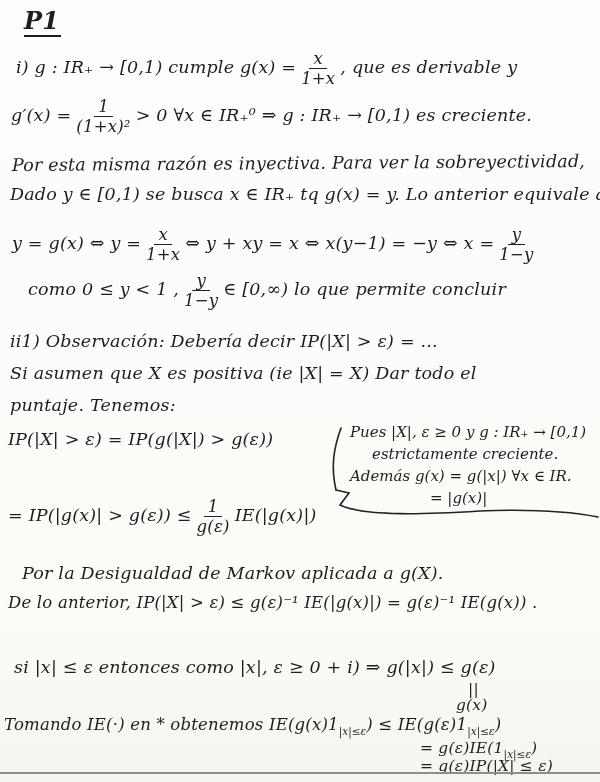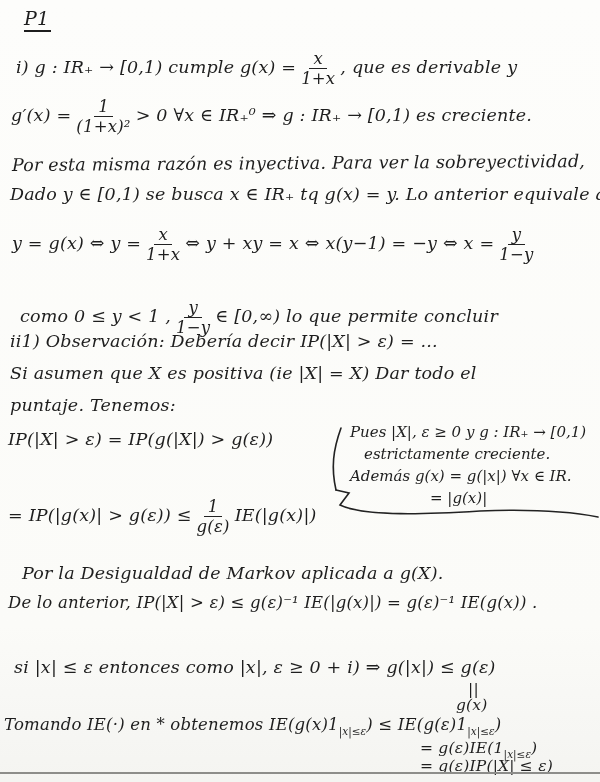--- a/index.html
+++ b/index.html
@@ -13,22 +13,22 @@
     color:#1e1e1e;
   }
   .hw{
     position:absolute;
     white-space:nowrap;
     font-size:17.5px;
     line-height:1.1;
     letter-spacing:0.2px;
   }
   .title{
-    font-size:19px;
-    font-weight:normal;
+    font-size:24px;
+    font-weight:bold;
     border-bottom:2px solid #1e1e1e;
     padding:0 2px 1px 0;
   }
   .frac{
     display:inline-flex;
     flex-direction:column;
     align-items:center;
     vertical-align:middle;
     margin:0 5px;
     line-height:1.05;
@@ -92,35 +92,35 @@
   <div class="hw" style="left:12px;top:226px;">
     <span>y = g(x) ⇔  y =</span><span class="frac">
         <span class="num">x</span>
         <span class="den">1+x</span>
       </span><span>⇔  y + xy = x ⇔  x(y−1) = −y  ⇔  x =</span><span class="frac">
         <span class="num">y</span>
         <span class="den">1−y</span>
       </span>
   </div>
 
-  <div class="hw" style="left:20px;top:272px;margin-top:27px;">
+  <div class="hw" style="left:28px;top:272px;">
     <span>como 0 ≤ y &lt; 1 ,</span><span class="frac">
         <span class="num">y</span>
         <span class="den">1−y</span>
       </span><span>∈ [0,∞)  lo que permite concluir</span>
   </div>
 
   <div class="hw" style="left:10px;top:332px;">ii1) Observación: Debería decir  IP(|X| &gt; ε) = ...</div>
   <div class="hw" style="left:10px;top:364px;">Si asumen que X es positiva (ie |X| = X) Dar todo el</div>
   <div class="hw" style="left:8px;top:430px;">IP(|X| &gt; ε) = IP(g(|X|) &gt; g(ε))</div>
 
   <div class="hw" style="left:10px;top:396px;">puntaje. Tenemos:</div>
 
   <div class="hw note" style="left:350px;top:424px;">Pues |X|, ε ≥ 0 y g : IR₊ → [0,1)</div>
-  <div class="hw note" style="left:364px;top:446px;">estrictamente creciente.</div>
+  <div class="hw note" style="left:372px;top:446px;">estrictamente creciente.</div>
   <div class="hw note" style="left:350px;top:468px;">Además g(x) = g(|x|) ∀x ∈ IR.</div>
   <div class="hw note" style="left:430px;top:490px;">= |g(x)|</div>
 
   <div class="hw" style="left:8px;top:498px;">
     <span>= IP(|g(x)| &gt; g(ε)) ≤</span><span class="frac">
         <span class="num">1</span>
         <span class="den">g(ε)</span>
       </span><span>IE(|g(x)|)</span>
   </div>
 

